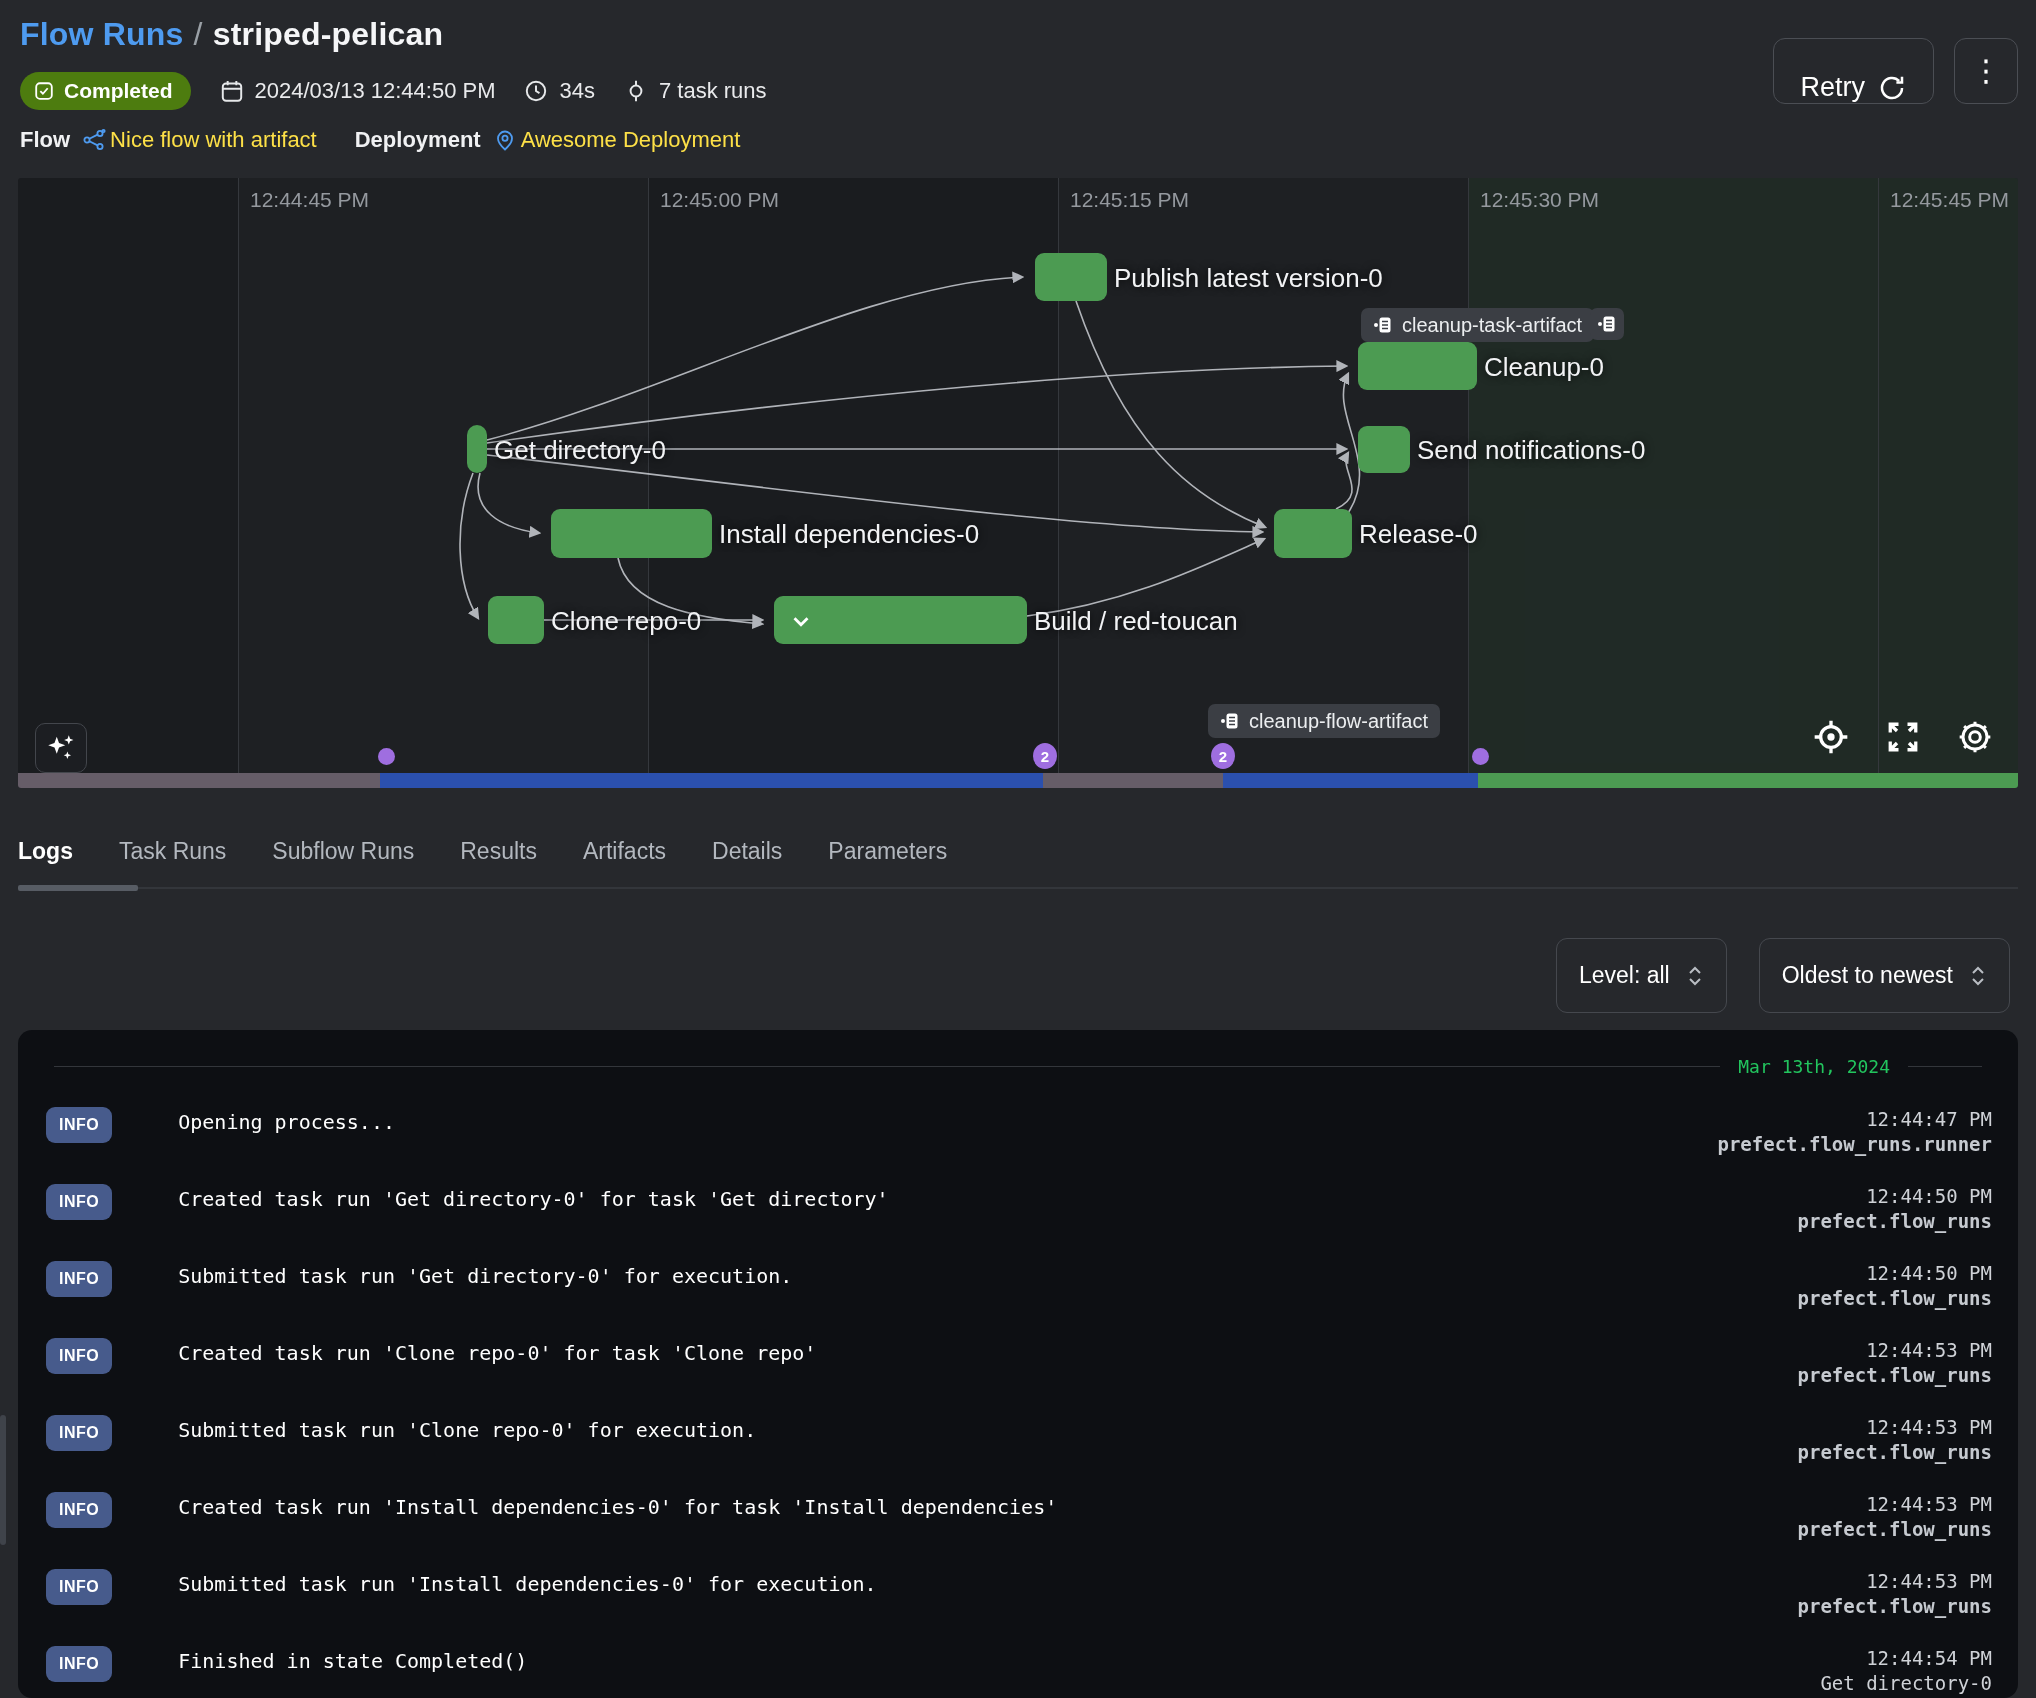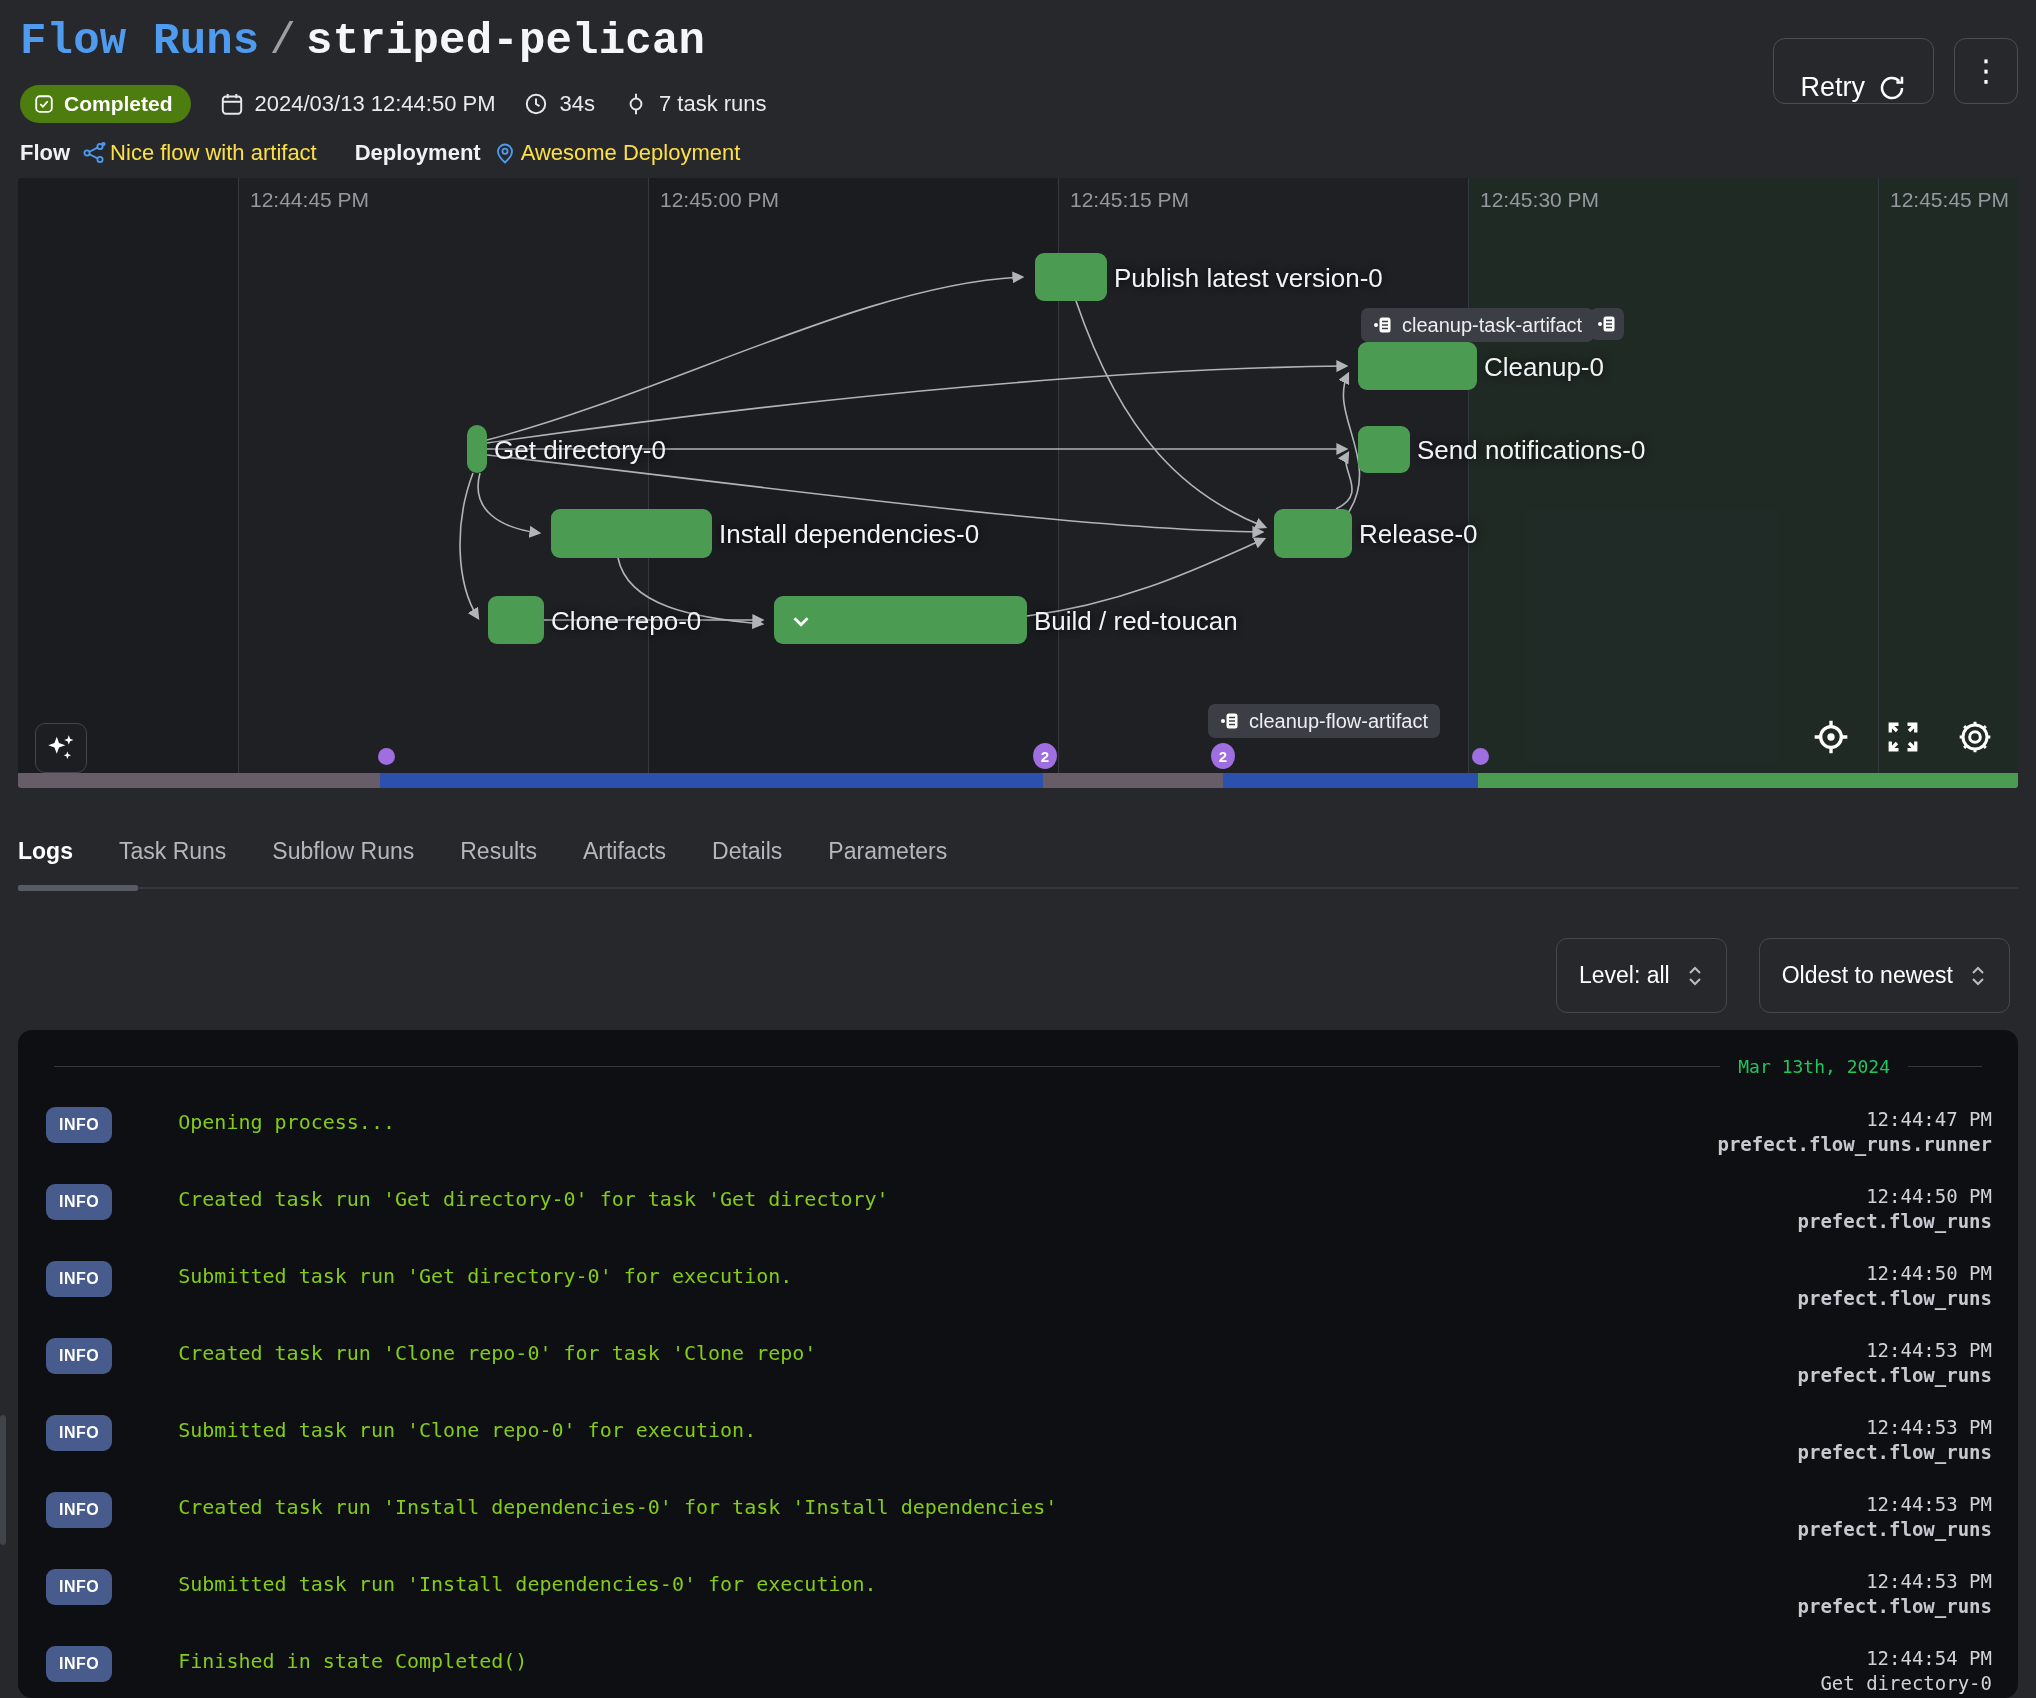--- a/index.html
+++ b/index.html
@@ -2,21 +2,21 @@
 <html><head>
 <meta charset="utf-8">
 <style>
   * { margin:0; padding:0; box-sizing:border-box; }
   html,body { width:2036px; height:1698px; overflow:hidden; background:#26282c;
               font-family:"Liberation Sans", sans-serif; color:#e9eaec; }
   .page { position:relative; width:2036px; height:1698px; background:#26282c; }
 
   
   .header { position:absolute; left:20px; top:16px; }
-  .breadcrumb { font-size:44px; font-weight:bold; letter-spacing:.2px;font-family:Liberation Mono, monospace; }
+  .breadcrumb { font-size:32px; font-weight:bold; letter-spacing:.2px; }
   .breadcrumb .parent { color:#4e9bf0; cursor:pointer; }
   .breadcrumb .sep { color:#9aa0a6; font-weight:normal; padding:0 10px; }
   .breadcrumb .title { color:#f5f6f8; }
   .meta-row { display:flex; align-items:center; gap:28px; margin-top:18px; height:40px; }
   .badge-completed { display:inline-flex; align-items:center; gap:9px; background:#4d7c0f;
       border-radius:999px; padding:7px 18px 7px 13px; color:#fff; font-weight:bold; font-size:21px; }
   .meta-item { display:inline-flex; align-items:center; gap:10px; font-size:22px; color:#e9eaec; }
   .meta-item svg { flex:0 0 auto; }
   .flow-row { display:flex; align-items:center; gap:12px; margin-top:16px; font-size:22px; }
   .flow-row .lbl { font-weight:bold; color:#f0f1f3; }
@@ -81,21 +81,21 @@
       background:#0d0f13; border-radius:14px; overflow:hidden;
       font-family:"DejaVu Sans Mono", monospace; }
   .date-divider { display:flex; align-items:center; gap:18px; margin:26px 36px 0 36px; }
   .date-divider .line { flex:1; height:1px; background:#33363b; }
   .date-divider .txt { font-size:18px; color:#22c55e; }
   .log-rows { margin-top:14px; }
   .log-row { display:flex; align-items:flex-start; height:77px; padding:16px 26px 0 28px; }
   .lvl-badge { background:#475b8c; color:#fff; border-radius:9px; padding:10px 13px;
       font-size:16px; font-weight:bold; font-family:"Liberation Sans", sans-serif;
       letter-spacing:.5px; line-height:16px; }
-  .log-msg { flex:1; margin-left:66px; font-size:20px; color:#84cc16; padding-top:3px; white-space:pre; }
+  .log-msg { flex:1; margin-left:66px; font-size:20px; color:#ffffff; padding-top:3px; white-space:pre; }
   .log-right { text-align:right; font-size:19px; line-height:25px; color:#cfd2d7; }
   .log-right .logger { font-weight:bold; color:#c6cad0; }
   .log-right .taskname { color:#cfd2d7; }
 
   .page-scroll { position:absolute; left:0; top:1415px; width:6px; height:130px;
       background:#3f434a; border-radius:3px; }
 </style>
 </head>
 <body>
 

